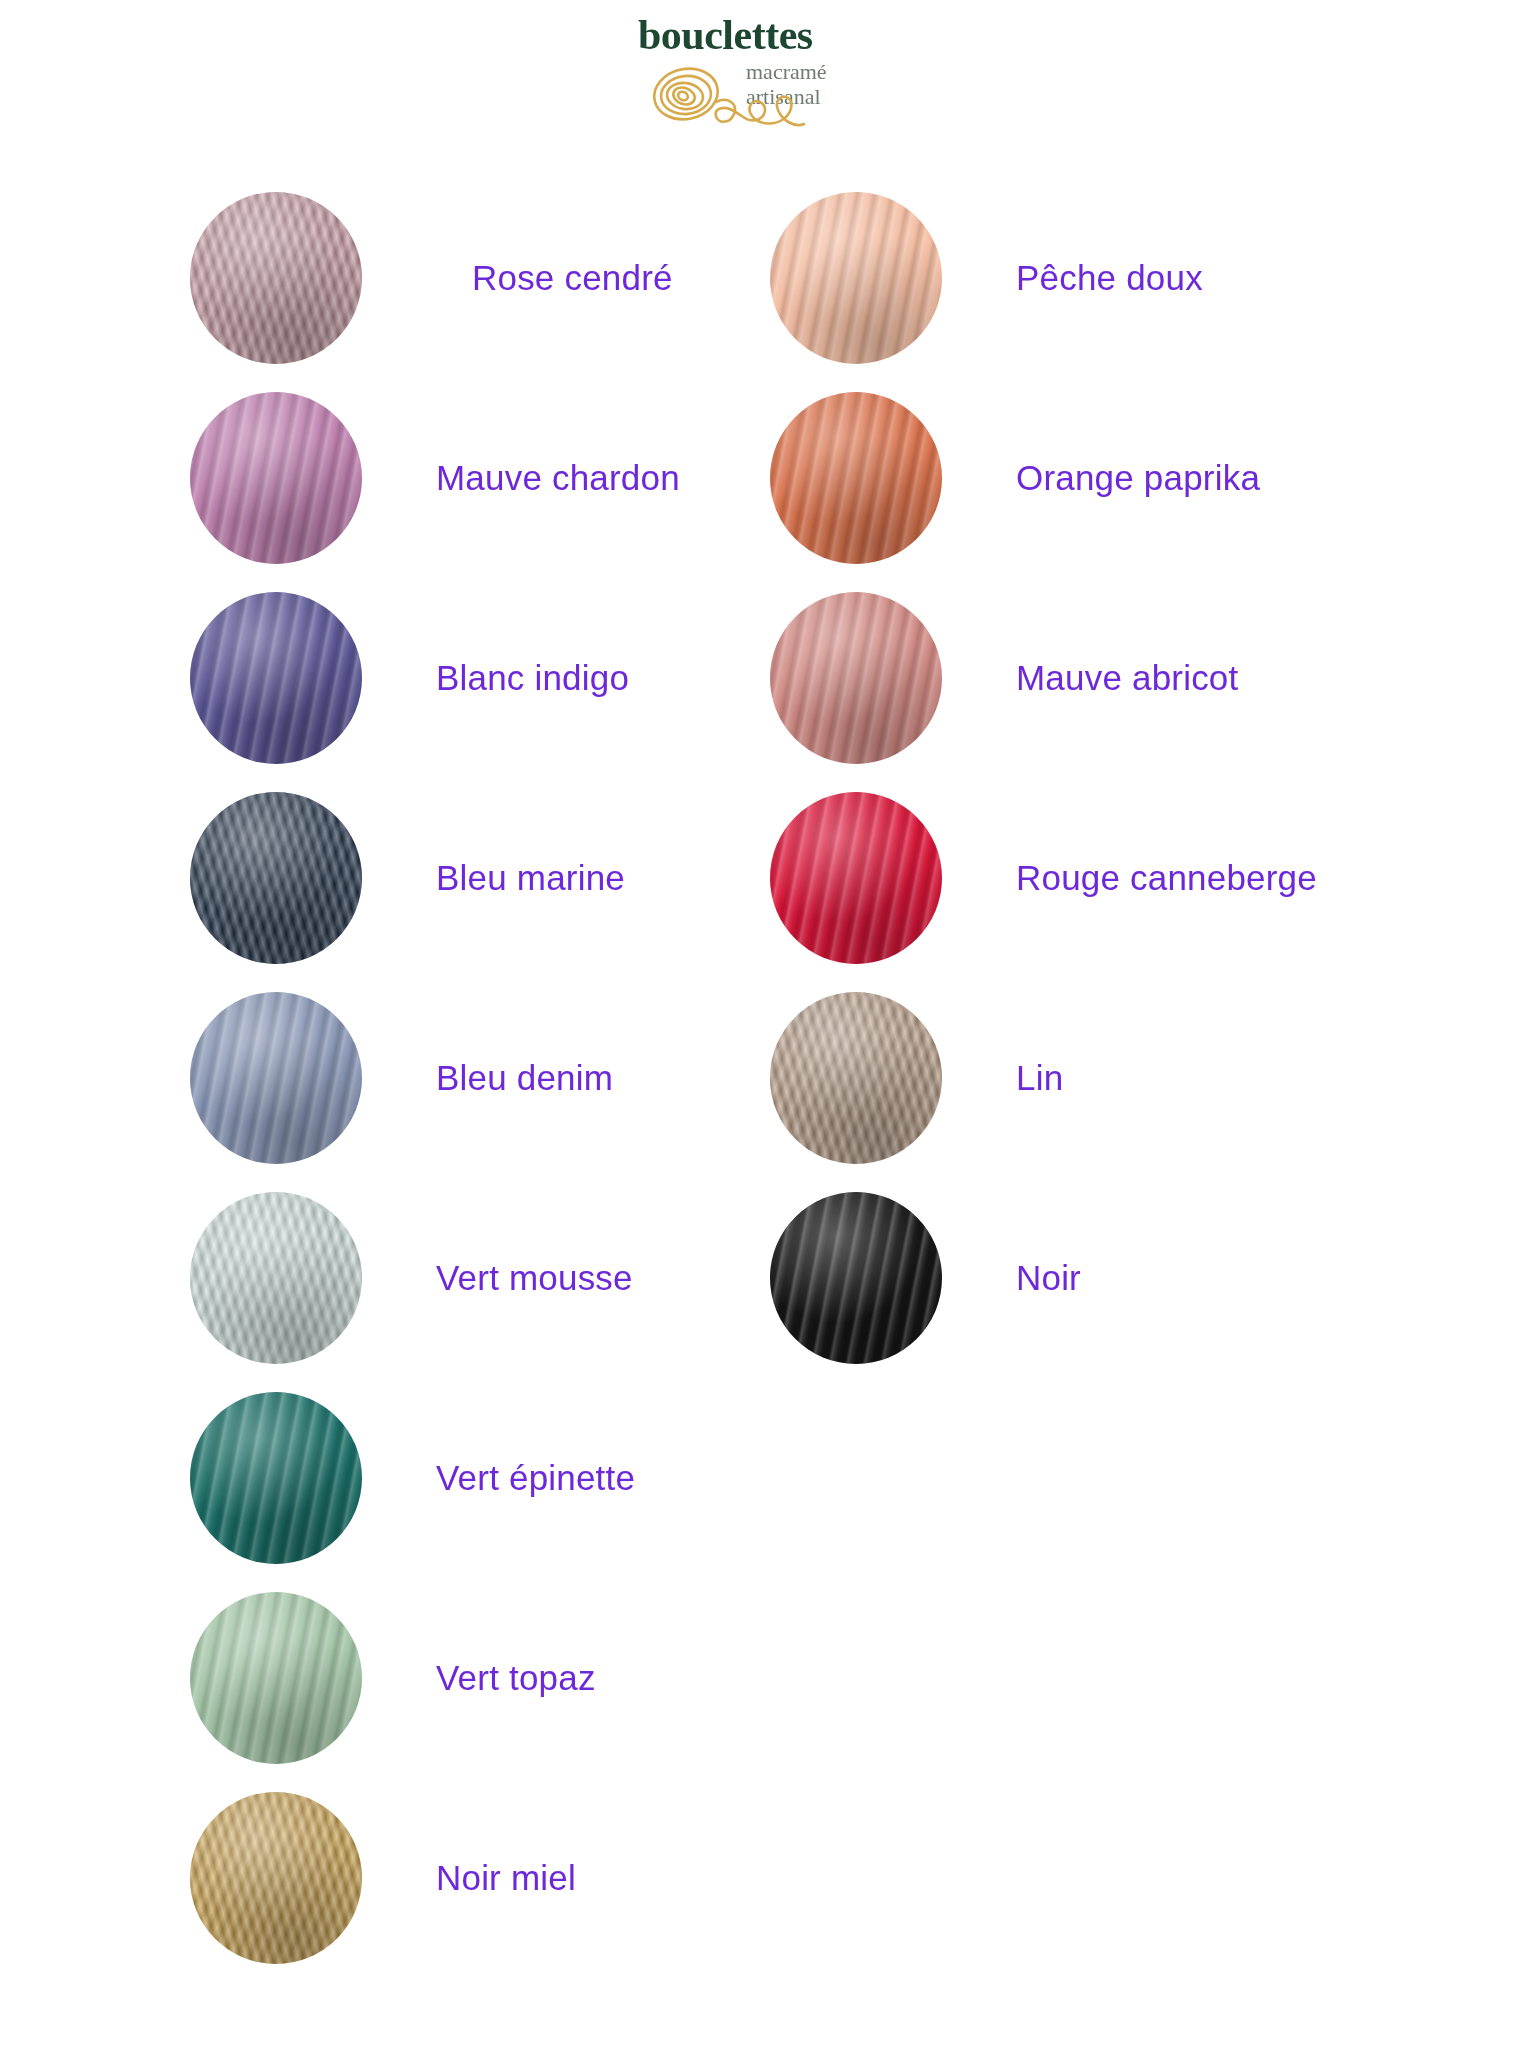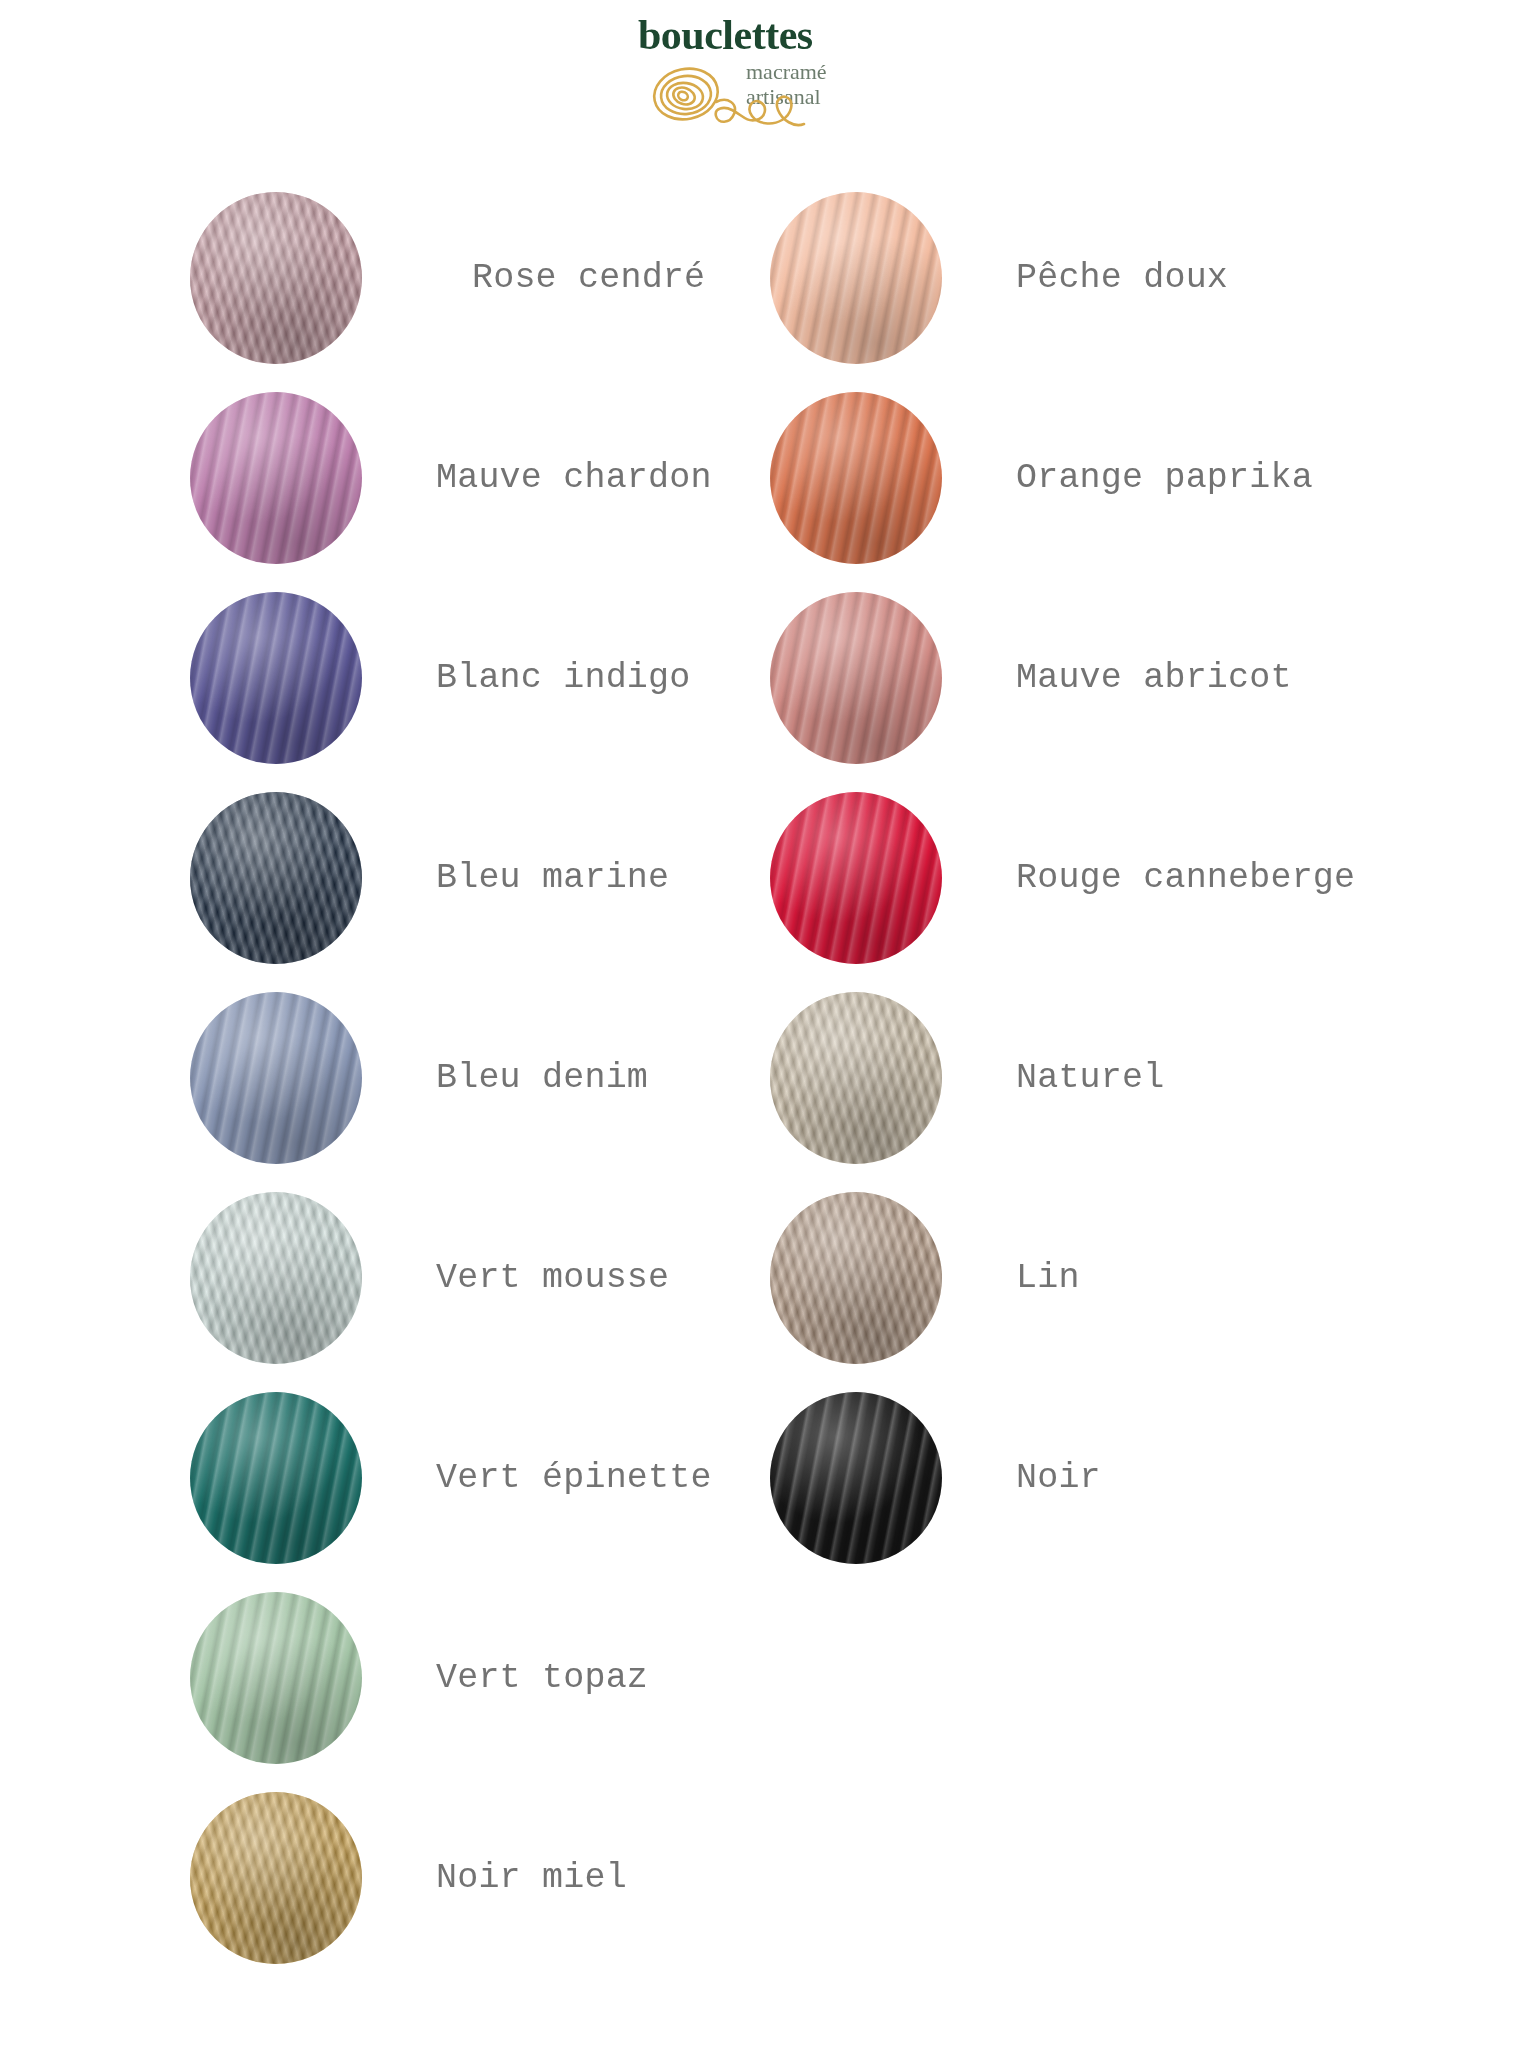--- a/index.html
+++ b/index.html
@@ -127,23 +127,23 @@
       ),
       repeating-linear-gradient(
         -66deg,
         rgba(255,255,255,0.16) 0px,
         rgba(0,0,0,0.14) 6px,
         rgba(255,255,255,0.16) 12px
       );
   }
 
   .swatch-label {
-    font-family: Liberation Mono, monospace;
+    font-family: Liberation Sans, sans-serif;
     font-size: 35px;
-    color: #737373;
+    color: #6d28d9;
     letter-spacing: 0.2px;
     white-space: nowrap;
   }
   .label-pad-wide  { margin-left: 110px; }
   .label-pad       { margin-left: 74px; }
 </style>
 </head>
 <body>
 
 <div class="brand-header">
@@ -225,24 +225,20 @@
       </div>
       <div class="swatch-row">
         <div class="swatch-disc" style="background: rgb(208, 138, 132);"></div>
         <div class="swatch-label label-pad">Mauve abricot</div>
       </div>
       <div class="swatch-row">
         <div class="swatch-disc" style="background: rgb(216, 23, 58);"></div>
         <div class="swatch-label label-pad">Rouge canneberge</div>
       </div>
       <div class="swatch-row">
-        <div class="swatch-disc twist" style="background: rgb(205, 191, 167);"></div>
-        <div class="swatch-label label-pad">Naturel</div>
-      </div>
-      <div class="swatch-row">
         <div class="swatch-disc twist" style="background: rgb(183, 156, 134);"></div>
         <div class="swatch-label label-pad">Lin</div>
       </div>
       <div class="swatch-row">
         <div class="swatch-disc" style="background: rgb(23, 23, 23);"></div>
         <div class="swatch-label label-pad">Noir</div>
       </div>
     </div>
 
 </div>

